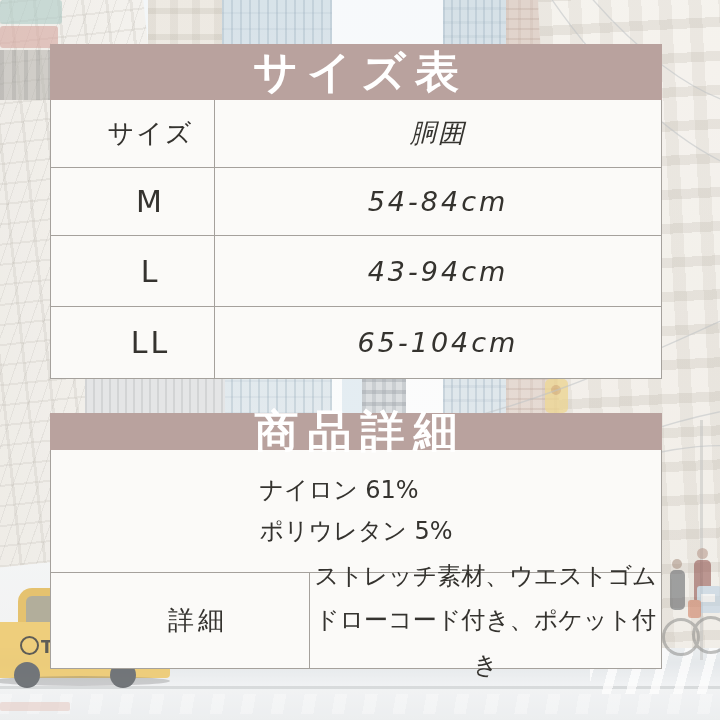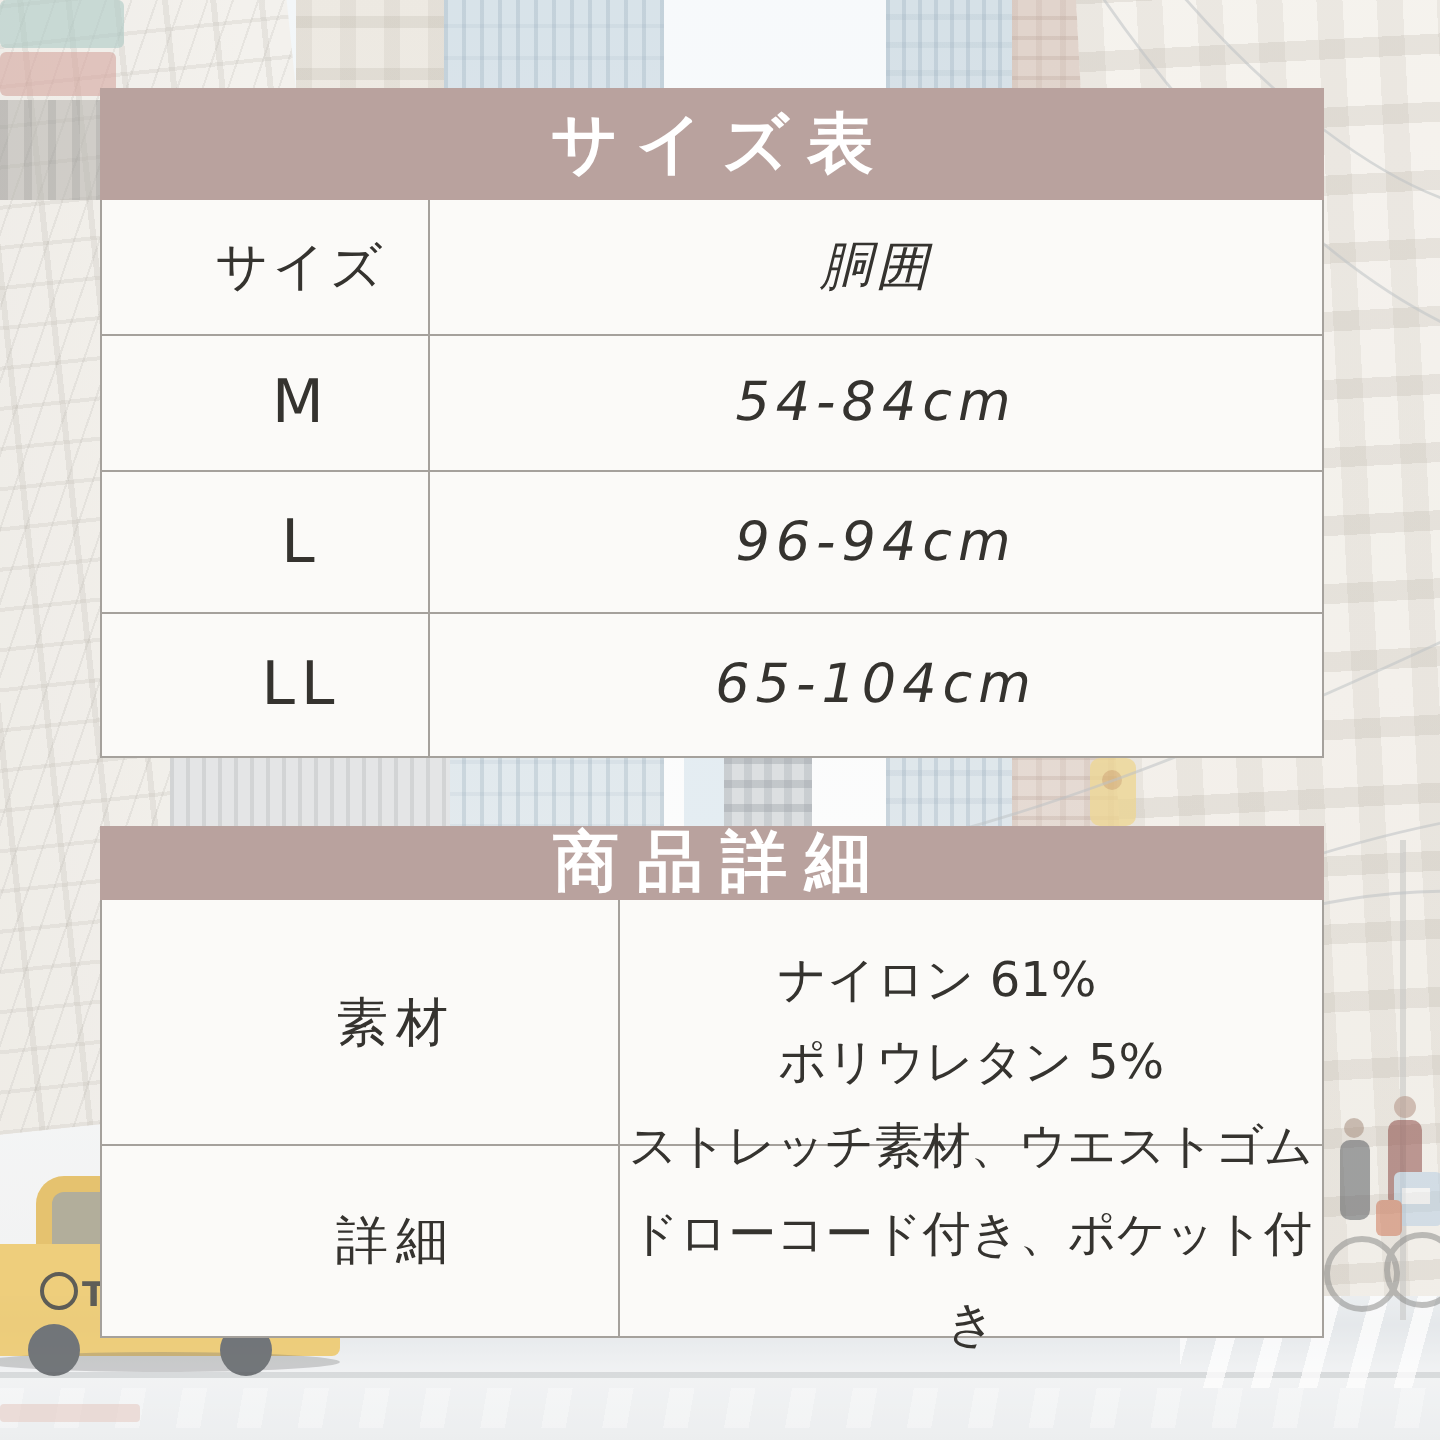--- a/index.html
+++ b/index.html
@@ -120,21 +120,21 @@
   .bwheel{position:absolute;width:32px;height:32px;border:3px solid #8e8e8c;border-radius:50%;background:transparent;}
   .bw1{left:12px;top:70px;}
   .bw2{left:42px;top:68px;}
 
   .wires{position:absolute;inset:0;pointer-events:none;}
   .wash{position:absolute;inset:0;background:rgba(252,252,251,.34);}
 
   
   .panel{position:absolute;left:50px;width:612px;}
   .panel .hdr{
-    background:var(--accent,#b9a29e);color:#fff;font-weight:700;font-size:33px;
+    background:var(--accent,#b9a29e);color:#fff;font-weight:700;font-size:44px;
     display:flex;align-items:center;justify-content:center;letter-spacing:9px;text-indent:9px;
   }
   .panel .bd{background:var(--table_bg,#fbfaf8);border:1px solid var(--border,#a5a19c);border-top:none;color:var(--text,#35332f);}
   .row{display:flex;align-items:stretch;border-bottom:1px solid var(--border,#a5a19c);}
   .row:last-child{border-bottom:none;}
   .cell{display:flex;align-items:center;justify-content:center;}
   .lab{border-right:1px solid var(--border,#a5a19c);flex:0 0 auto;margin-left:36px;}
 
   #size-table{top:44px;}
   #size-table .hdr{height:56px;}
@@ -147,21 +147,21 @@
   .size-letter{font-size:30px;letter-spacing:3px;}
   .girth-val{font-size:27px;letter-spacing:3px;}
 
   #detail-table{top:413px;}
   #detail-table .hdr{height:37px;}
   #detail-table .lab{width:222px;font-size:26px;letter-spacing:4px;}
   #detail-table .val{flex:1;}
   #detail-table .r-mat{height:122px;}
   #detail-table .r-det{height:95px;}
   .mat-lines{display:inline-block;text-align:left;font-size:24px;line-height:1.72;}
-  .det-lines{text-align:center;font-size:24px;line-height:1.85;font-family:Liberation Mono, monospace;}
+  .det-lines{text-align:center;font-size:24px;line-height:1.85;}
 </style>
 </head>
 <body>
 
 <div class="stage">
 
   <div class="photo">
     <div class="sky"></div>
     <div class="bldg bldg-left"></div>
     <div class="bldg bldg-midbeige"></div>
@@ -235,34 +235,33 @@
       <div class="row r-head">
         <div class="cell lab">サイズ</div>
         <div class="cell val">胴囲</div>
       </div>
       <div class="row r-m">
         <div class="cell lab size-letter">M</div>
         <div class="cell val girth-val">54-84cm</div>
       </div>
       <div class="row r-l">
         <div class="cell lab size-letter">L</div>
-        <div class="cell val girth-val">96-94cm</div>
+        <div class="cell val girth-val">43-94cm</div>
       </div>
       <div class="row r-ll">
         <div class="cell lab size-letter">LL</div>
         <div class="cell val girth-val">65-104cm</div>
       </div>
     </div>
   </div>
 
   <div class="panel" id="detail-table">
     <div class="hdr">商品詳細</div>
     <div class="bd">
       <div class="row r-mat">
-        <div class="cell lab">素材</div>
         <div class="cell val">
           <div class="mat-lines">
             <div>ナイロン 61%</div>
             <div>ポリウレタン 5%</div>
           </div>
         </div>
       </div>
       <div class="row r-det">
         <div class="cell lab">詳細</div>
         <div class="cell val">

